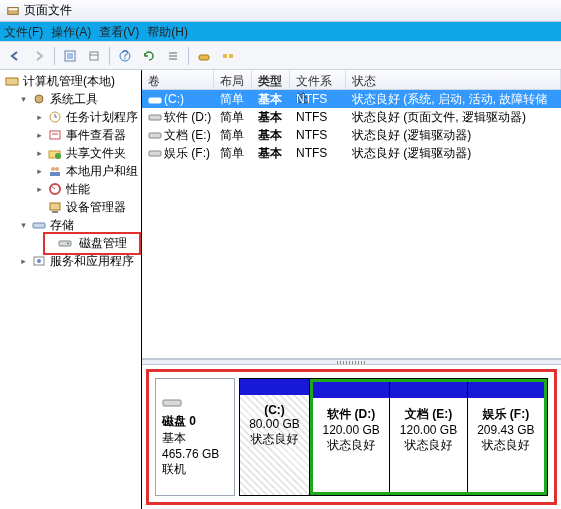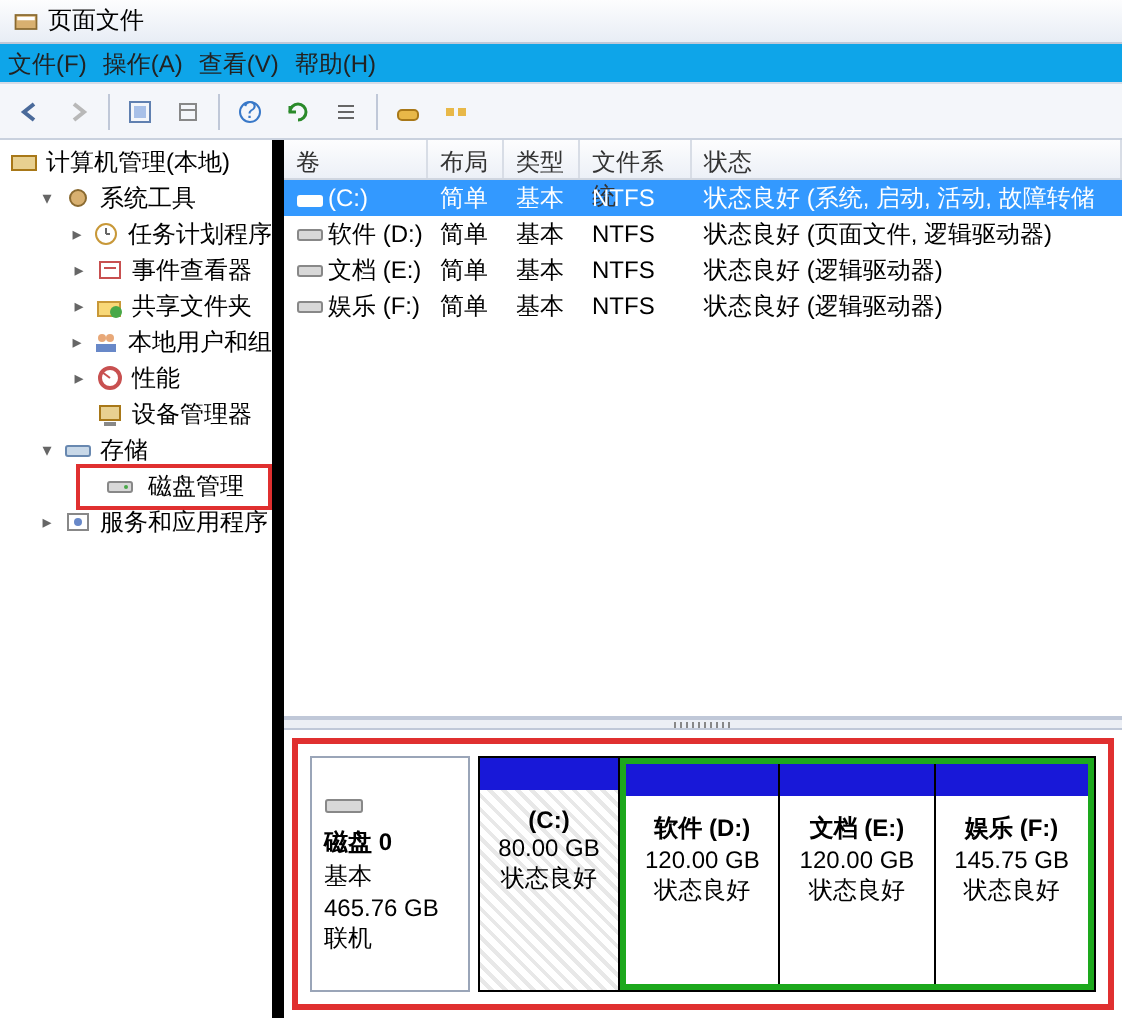--- a/index.html
+++ b/index.html
@@ -5,35 +5,35 @@
 * { box-sizing: border-box; margin: 0; padding: 0; font-family: "Microsoft YaHei", SimSun, sans-serif; font-size: 12px; }
 body { background: #fff; width: 561px; height: 509px; overflow: hidden; }
 .titlebar { background: linear-gradient(#fdfdfe, #e8edf5); border-bottom: 1px solid #c0c8d8; height: 22px; display: flex; align-items: center; padding: 0 6px; }
 .titlebar-icon { width: 14px; height: 14px; margin-right: 4px; display: inline-block; }
 .menubar { background: #0ea5e9; border-bottom: 1px solid #d5dbe6; height: 20px; display: flex; align-items: flex-end; padding: 0 4px; gap: 8px; }
 .menubar span { color: #222; cursor: default; }
 .toolbar { background: #f4f6fa; border-bottom: 1px solid #c9d1de; height: 28px; display: flex; align-items: center; padding: 0 4px; gap: 2px; }
 .tool-btn { width: 22px; height: 22px; display: flex; align-items: center; justify-content: center; cursor: pointer; border: 1px solid transparent; }
 .tool-sep { width: 1px; height: 18px; background: #c0c8d8; margin: 0 2px; }
 .main-area { display: flex; height: calc(509px - 22px - 20px - 28px); }
-.tree-pane { width: 142px; border-right: 6px solid #000000; overflow: hidden; padding: 2px 0; background: #fff; text-align: right; }
+.tree-pane { width: 142px; border-right: 1px solid #000000; overflow: hidden; padding: 2px 0; background: #fff; text-align: right; }
 .tree-item { display: flex; align-items: center; height: 18px; padding-left: 2px; white-space: nowrap; cursor: default; }
 .tree-item.depth1 { padding-left: 4px; }
 .tree-item.depth2 { padding-left: 18px; }
 .tree-item.depth3 { padding-left: 34px; }
 .tree-toggle { width: 11px; height: 11px; margin-right: 2px; display: flex; align-items: center; justify-content: center; font-size: 9px; color: #666; }
 .tree-icon { width: 16px; height: 14px; margin-right: 3px; display: inline-block; flex-shrink: 0; }
 .tree-highlight { border: 2px solid #e03030; padding: 1px 12px; display: inline-block; }
 .right-pane { flex: 1; display: flex; flex-direction: column; }
 .volume-list { height: 300px; border-bottom: 1px solid #c0c8d8; overflow: hidden; }
 .vol-header { display: flex; background: linear-gradient(#fdfdfe,#ecf0f7); border-bottom: 1px solid #d0d6e0; height: 20px; }
 .vol-header > div { border-right: 1px solid #d8dde6; padding: 3px 6px; color: #333; }
 .col-vol { width: 72px; }
 .col-layout { width: 38px; }
-.col-type { width: 38px; }
+.col-type { width: 38px; font-weight: bold; }
 .col-fs { width: 56px; }
 .col-status { flex: 1; }
 .vol-row { display: flex; height: 18px; align-items: center; }
 .vol-row.selected { background: #3399ff; color: #fff; }
 .vol-row > div { padding: 0 6px; white-space: nowrap; overflow: hidden; }
 .vol-icon { width: 14px; height: 12px; display: inline-block; margin-right: 2px; vertical-align: middle; }
 .grip { height: 6px; background: #eceff5; display: flex; align-items: center; justify-content: center; border-top: 1px solid #c0c8d8; border-bottom: 1px solid #c0c8d8; }
 .grip-dots { width: 30px; height: 3px; background: repeating-linear-gradient(90deg,#888 0,#888 1px,transparent 1px,transparent 3px); }
 .disk-map { flex: 1; padding: 6px; display: flex; gap: 4px; border: 3px solid #e03030; margin: 4px; }
 .disk-info { width: 80px; border: 1px solid #9aa5b8; padding: 17px 6px; background: #fff; }
@@ -323,21 +323,21 @@
             <div class="part-body">
               <div class="p-label">文档 (E:)</div>
               <div>120.00 GB</div>
               <div>状态良好</div>
             </div>
           </div>
           <div class="part">
             <div class="part-band"></div>
             <div class="part-body">
               <div class="p-label">娱乐 (F:)</div>
-              <div>145.75 GB</div>
+              <div>209.43 GB</div>
               <div>状态良好</div>
             </div>
           </div>
         </div>
       </div>
     </div>
   </div>
 </div>
 
 </body></html>

